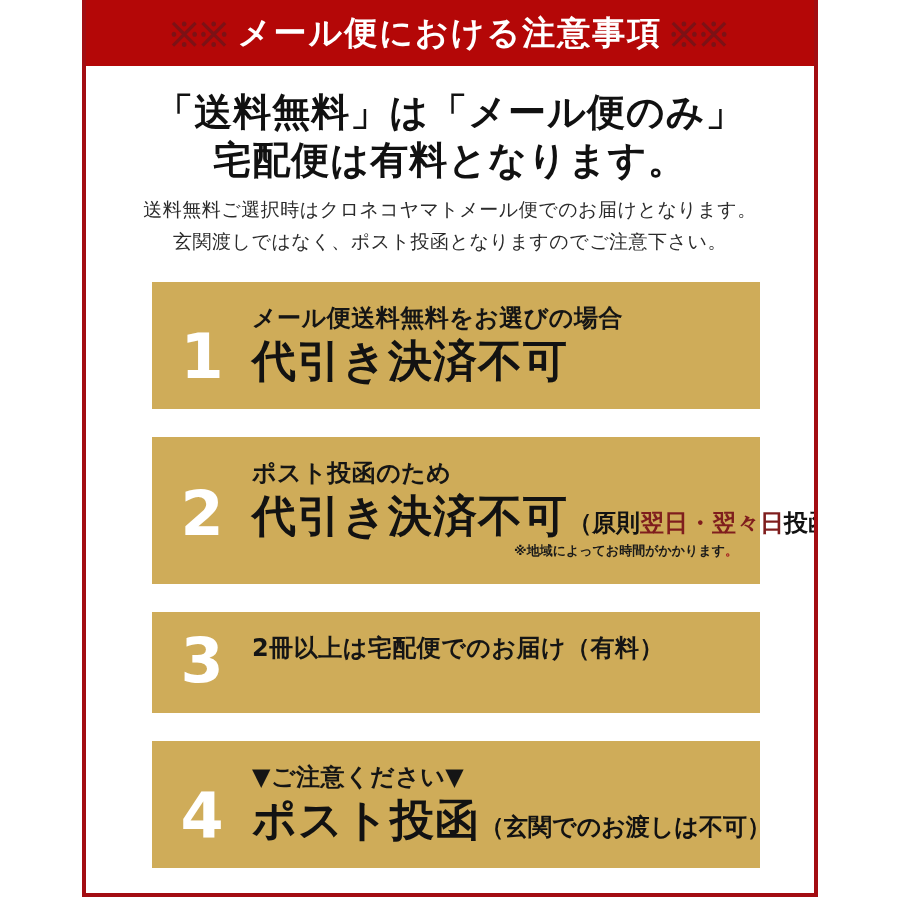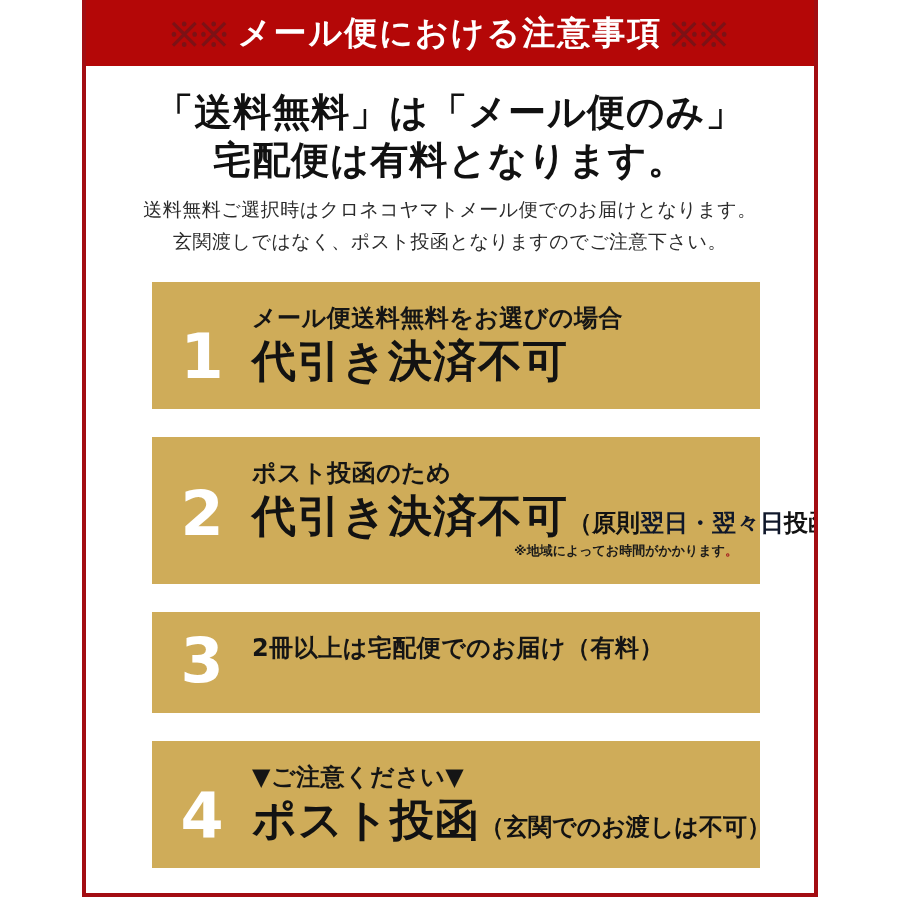--- a/index.html
+++ b/index.html
@@ -46,21 +46,21 @@
   }
   .sec-main{
     font-family:"DejaVu Serif","Liberation Serif",serif;
     font-size:44px;font-weight:bold;color:#121212;line-height:1.12;
     letter-spacing:1px;white-space:nowrap;
   }
   .paren{
     font-family:"DejaVu Sans","Liberation Sans",sans-serif;
     font-size:24px;font-weight:bold;color:#121212;letter-spacing:0;
   }
-  .paren .red{color:#0f172a;}
+  .paren .red{color:#7f1d1d;}
   .sec-note{
     font-size:13px;font-weight:bold;color:#1a1a1a;margin-left:262px;margin-top:2px;
     white-space:nowrap;
   }
   .sec-note .note-period{color:#a52020;}
 </style>
 </head>
 <body>
 
 <div class="frame">

